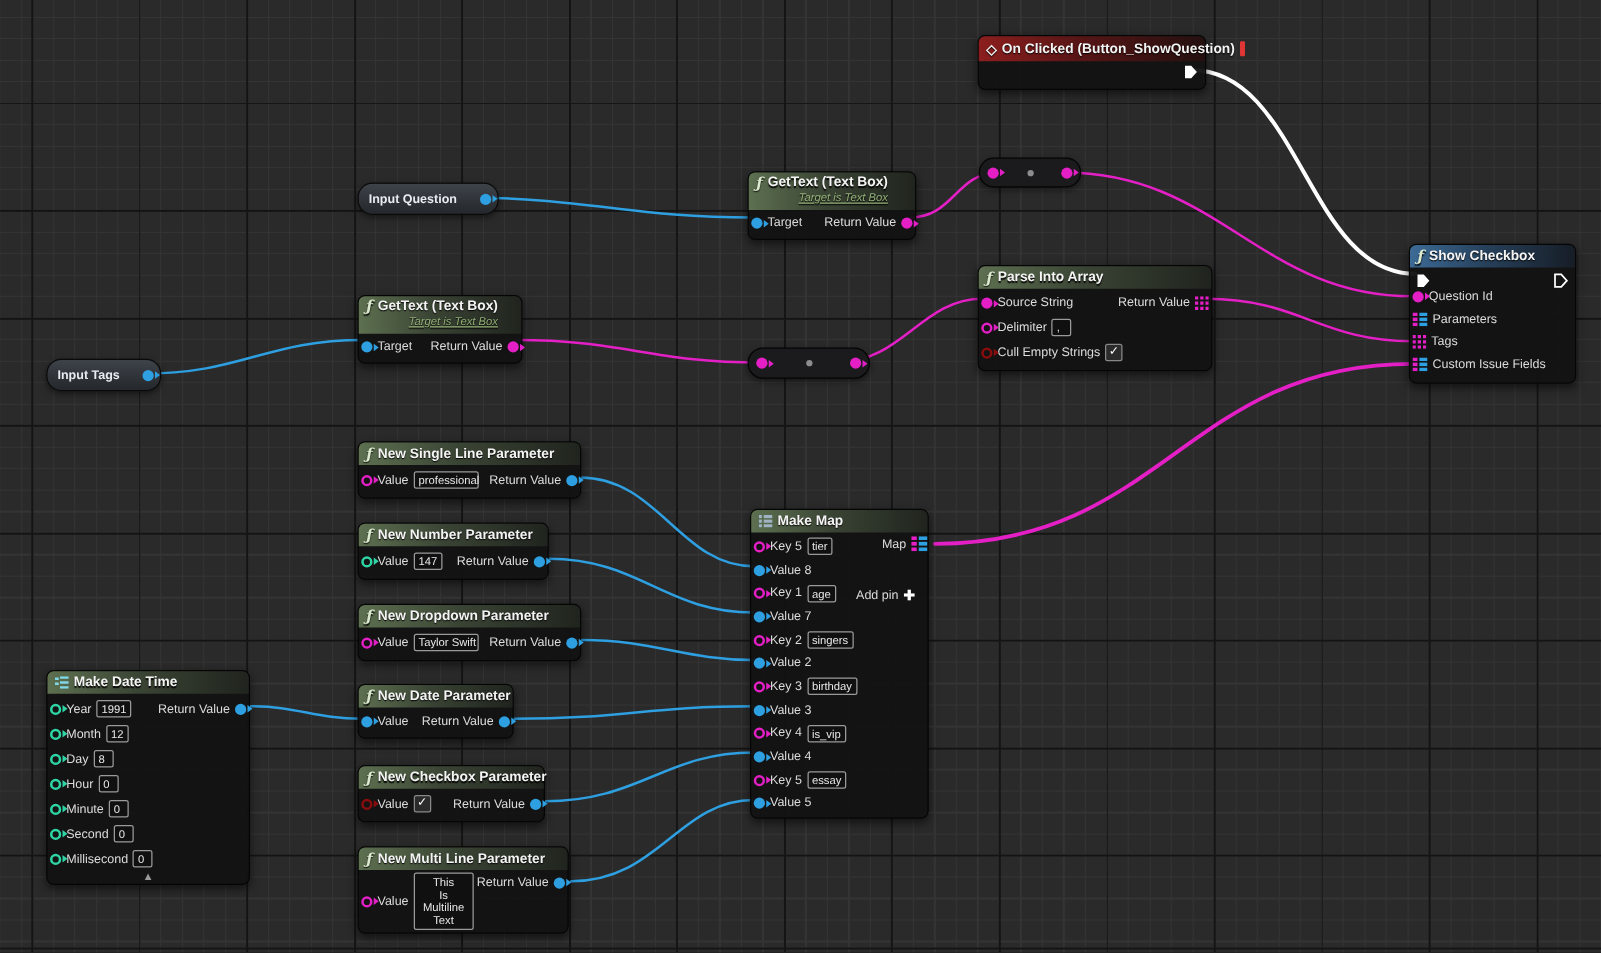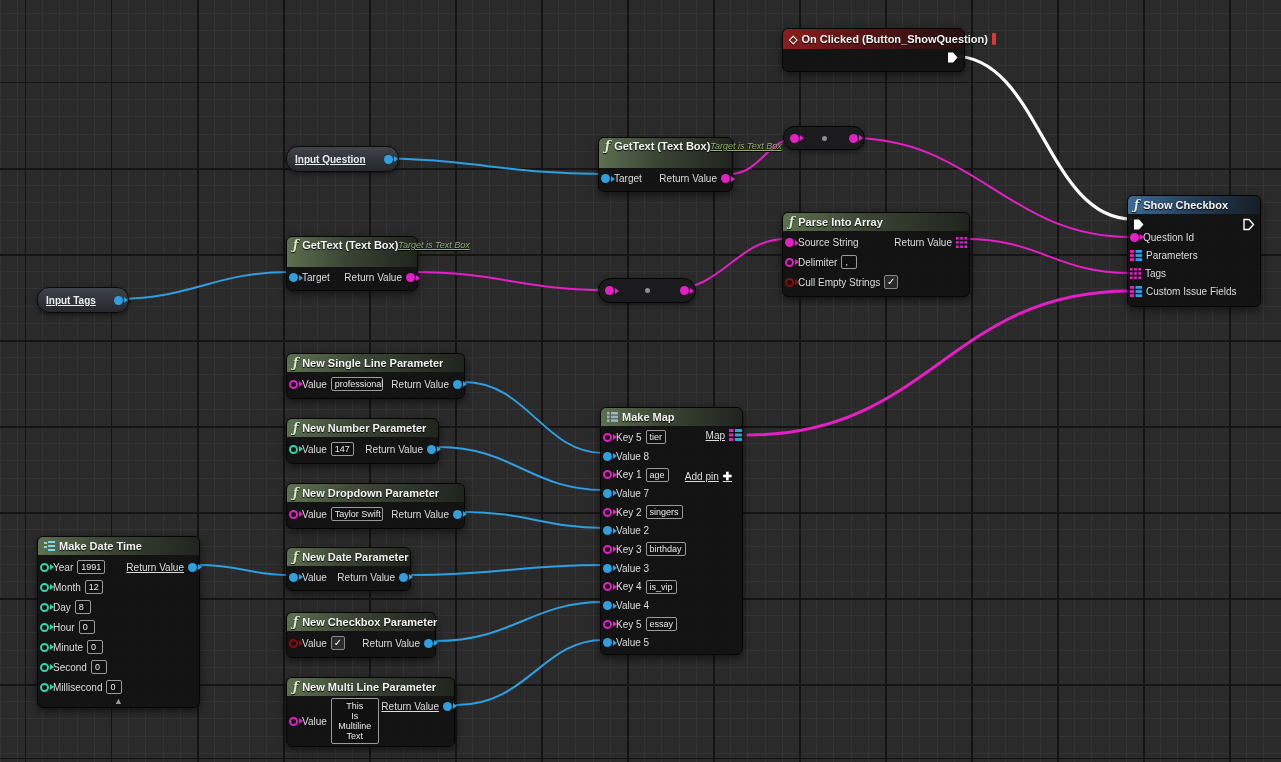--- a/index.html
+++ b/index.html
@@ -19,21 +19,21 @@
   .w-pink-thick{stroke:#e41fc6;stroke-width:3;}
 
   .node{position:absolute;z-index:2;background:rgba(19,19,20,0.96);border:1px solid #050505;
     border-radius:6px;box-shadow:0 3px 8px rgba(0,0,0,0.55);color:#e4e4e4;}
   .hdr{height:18px;display:flex;align-items:center;gap:4px;padding:0 6px;border-radius:5px 5px 0 0;
     font-size:11px;font-weight:bold;color:#f4f4f4;text-shadow:0 1px 1px #000;white-space:nowrap;}
   .hdr.tall{height:28px;align-items:flex-start;padding-top:2px;}
   .hdr.green{background:linear-gradient(90deg,#5d7050 0%,#3a4434 45%,#20241e 100%);}
   .hdr.blue{background:linear-gradient(90deg,#3c6b96 0%,#27415c 45%,#161d26 100%);}
   .hdr.red{background:linear-gradient(90deg,#8c1e1e 0%,#571515 45%,#241010 100%);height:20px;border-radius:5px 5px 0 0;}
-  .hdr-text{display:flex;flex-direction:row;line-height:12px;text-align:right;}
+  .hdr-text{display:flex;flex-direction:column;line-height:12px;text-align:right;}
   .subtitle{font-size:9px;font-style:italic;font-weight:normal;color:#93b077;text-decoration:underline;}
   .fn-icon{font-family:"DejaVu Serif",serif;font-style:italic;color:#dcead0;font-size:12px;line-height:12px;}
   .ev-icon{color:#f0f0f0;font-size:11px;}
   .red-box{margin-left:auto;width:8px;height:8px;border:2px solid #e03535;border-radius:1px;}
   .body{position:relative;padding:2px 0 4px 0;}
   .row{display:flex;align-items:center;gap:4px;padding:0 6px;font-size:10px;color:#dcdcdc;white-space:nowrap;}
   .grow{flex:1 1 auto;}
 
   .pin{position:relative;display:inline-block;width:9px;height:9px;border-radius:50%;flex:0 0 auto;}
   .pin::after{content:"";position:absolute;left:10px;top:1.5px;border-left:4px solid;border-left-color:inherit;
@@ -49,27 +49,27 @@
   .edge-r{margin-right:-4px;}
 
   .inputbox{display:inline-block;background:#101010;border:1px solid #9a9a9a;border-radius:2px;
     color:#e8e8e8;font-size:9px;line-height:12px;padding:0 3px;min-width:8px;text-align:left;}
   .ml-box{white-space:pre-line;line-height:10px;padding:2px 3px;text-align:center;}
   .checkbox{display:inline-flex;align-items:center;justify-content:center;width:12px;height:12px;
     background:#2b2b2b;border:1px solid #888;border-radius:2px;color:#fff;font-size:10px;line-height:10px;}
 
   .pill{position:absolute;z-index:2;display:flex;align-items:center;gap:18px;padding:0 8px;height:24px;
     background:linear-gradient(#3e434a,#24272b);border:1px solid #0a0a0a;border-radius:12px;
-    font-size:10px;font-weight:bold;color:#e8edf2;box-shadow:0 2px 5px rgba(0,0,0,0.5);text-decoration:underline;}
+    font-size:10px;font-weight:bold;color:#e8edf2;box-shadow:0 2px 5px rgba(0,0,0,0.5);}
   .reroute{position:absolute;z-index:2;display:flex;align-items:center;justify-content:space-between;
     padding:0 8px;background:#1b1b1d;border:1px solid #040404;border-radius:13px;
     box-shadow:0 2px 5px rgba(0,0,0,0.5);}
   .reroute .dot{width:5px;height:5px;border-radius:50%;background:#8d8d8d;}
   .execpin{position:absolute;line-height:0;}
-  .abs{position:absolute;text-decoration:underline;}
+  .abs{position:absolute;}
   .collapse-arrow{position:absolute;bottom:1px;left:50%;transform:translateX(-50%);
     color:#9a9a9a;font-size:9px;line-height:9px;}
   .gridicon,.mapicon{flex:0 0 auto;line-height:0;}
 </style>
 </head>
 <body>
 
 <div class="canvas">
 
   <svg class="wires" width="1281" height="762">

